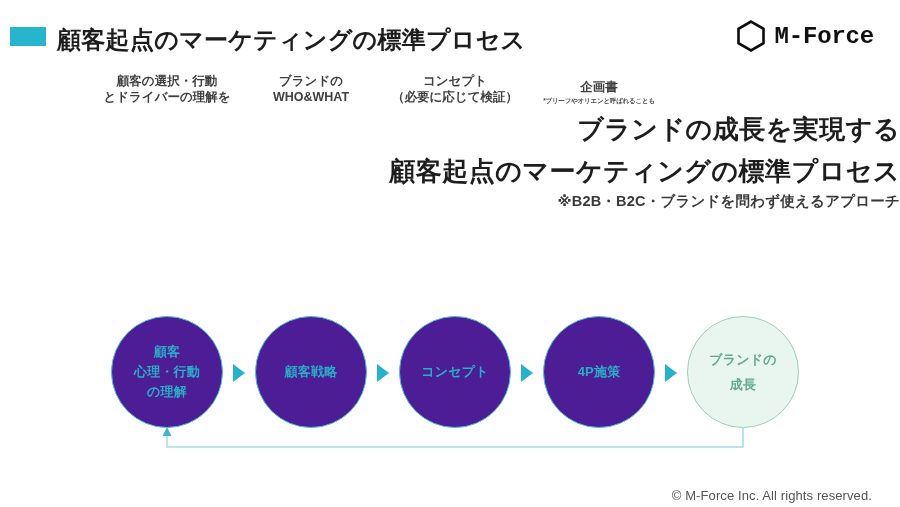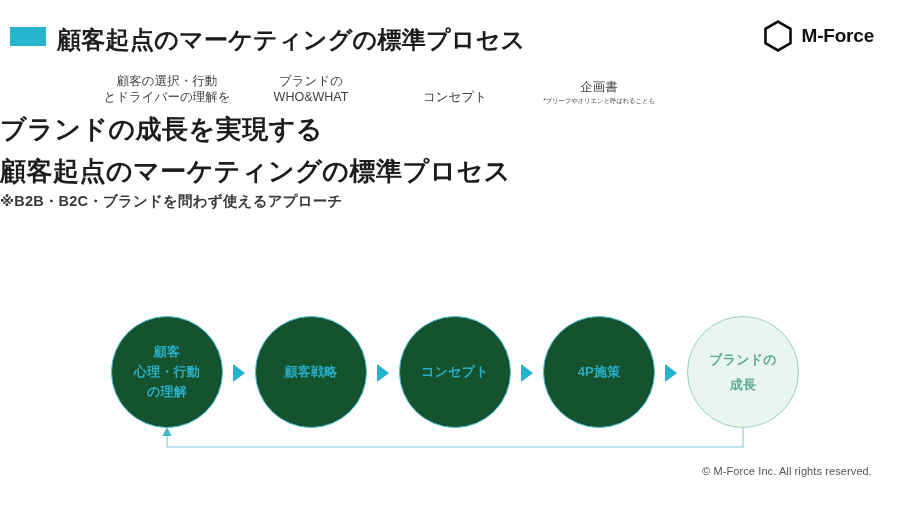--- a/index.html
+++ b/index.html
@@ -53,34 +53,35 @@
     display: flex;
     align-items: center;
     gap: 9px;
   }
   #logo-mark {
     width: 30px;
     height: 32px;
     display: block;
   }
   #logo-text {
-    font-size: 19px;
+    font-size: 24px;
     font-weight: bold;
     letter-spacing: -0.2px;
     color: #101010;
     white-space: nowrap;
+    font-family: Liberation Mono, monospace;
   }
 
   
   #title-block {
     position: absolute;
     left: 0;
     top: 108px;
     width: 900px;
-    text-align: left;
+    text-align: right;
   }
   .main-title-line {
     font-size: 26px;
     font-weight: bold;
     color: #1d1d1d;
     line-height: 42px;
     letter-spacing: 0.5px;
     white-space: nowrap;
   }
   #subtitle {
@@ -107,39 +108,39 @@
   }
   .step-caption {
     position: absolute;
     left: 0;
     width: 190px;
     bottom: 135px;
     text-align: center;
     font-size: 12.5px;
     line-height: 15.5px;
     color: #3f3f3f;
-    font-weight: normal;
+    font-weight: bold;
   }
   .step-caption .cap-note {
     display: block;
     font-size: 6.5px;
     line-height: 9px;
     color: #4a4a4a;
     letter-spacing: -0.2px;
     margin-top: 1px;
   }
   .circle {
     position: absolute;
     left: 39px;
     top: 76px;
     width: 112px;
     height: 112px;
     border-radius: 50%;
     border: 1.6px solid #4cc4d8;
-    background: #14532d;
+    background: #4c1d95;
     box-sizing: border-box;
     display: flex;
     align-items: center;
     justify-content: center;
     text-align: center;
   }
   .circle-label {
     font-size: 13px;
     line-height: 20px;
     font-weight: bold;
@@ -171,22 +172,22 @@
     top: 415px;
     width: 900px;
     height: 50px;
   }
   #feedback-loop svg { display: block; }
 
   
   #footer {
     position: absolute;
     right: 28px;
-    bottom: 30px;
-    font-size: 11px;
+    bottom: 4px;
+    font-size: 13px;
     color: #555555;
     letter-spacing: 0.1px;
     white-space: nowrap;
   }
 </style>
 </head>
 <body>
 
 <div id="slide">
 
@@ -228,20 +229,21 @@
         </div>
         <div class="circle">
           <div class="circle-label">
             <div>顧客戦略</div>
           </div>
         </div>
       </div>
       <div class="step" style="left: 455px;">
         <div class="step-caption">
           <div>コンセプト</div>
+          <div>（必要に応じて検証）</div>
         </div>
         <div class="circle">
           <div class="circle-label">
             <div>コンセプト</div>
           </div>
         </div>
       </div>
       <div class="step" style="left: 599px;">
         <div class="step-caption">
           <div>企画書</div>

